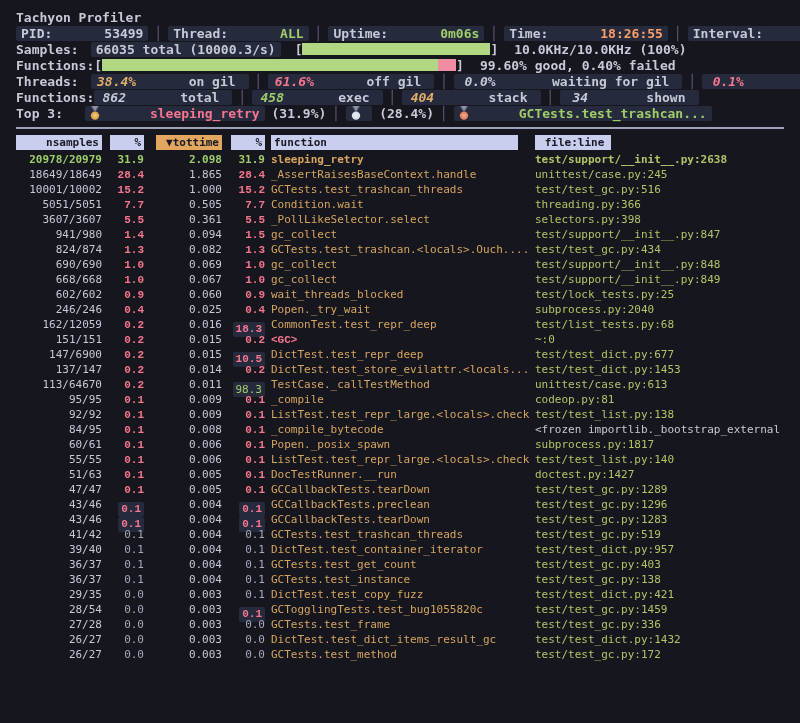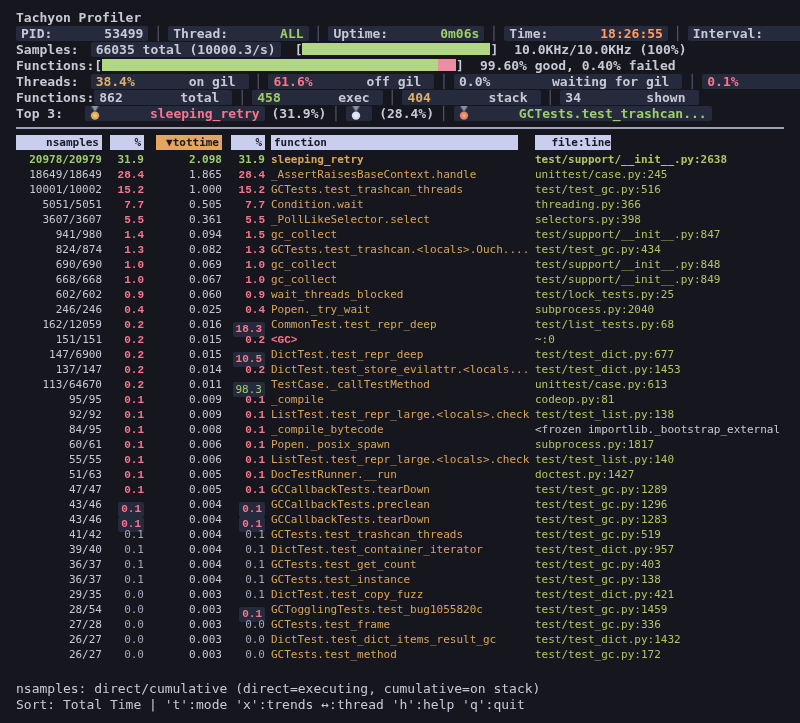--- a/index.html
+++ b/index.html
@@ -12,21 +12,21 @@
   html,body{background:var(--bg);}
   body{width:800px;height:723px;overflow:hidden;font-family:"DejaVu Sans Mono",monospace;color:var(--fg);}
   .screen{width:800px;height:723px;padding:9px 10px 0 16px;overflow:hidden;}
   .topline{height:16px;display:flex;align-items:center;white-space:pre;font-size:13px;font-weight:bold;}
   .chip{background:var(--chip);border-radius:2px;padding:0 5px;display:inline-flex;align-items:center;height:15px;gap:44px;}
   .sep{color:var(--muted);margin:0 6px;font-weight:normal;}
   .lbl{color:var(--fg);}
   .c-fg{color:var(--fg);} .c-green{color:var(--green);} .c-red{color:var(--red);}
   .c-orange{color:var(--orange);} .c-yellow{color:var(--yellow);}
   .chip .lbl{margin-right:8px;}
-  .stat-val{display:inline-block;text-align:left;margin-right:7px;}
+  .stat-val{display:inline-block;text-align:center;margin-right:7px;font-style:italic;}
   .w44{width:42px;} .w30{width:30px;}
   .mr12{margin-right:12px;} .mr8{margin-right:0;}
   
   .bar{display:inline-flex;align-items:center;}
   .bracket{color:var(--fg);font-weight:bold;}
   .track{display:inline-flex;height:12px;overflow:hidden;background:var(--chip);}
   .fillg{background:var(--bar-green);height:100%;}
   .fillp{background:var(--bar-pink);height:100%;flex:1;}
   .medal{margin-right:6px;}
   .medal .rib{fill:#9aa0b5;} .medal .rib2{fill:#7d8296;}
@@ -43,21 +43,21 @@
   .cell-p1{width:42px;text-align:right;}
   .cell-tt{width:78px;text-align:right;}
   .cell-p2{width:43px;text-align:right;}
   .cell-f{width:262px;margin-left:6px;text-align:left;overflow:hidden;color:var(--tan);}
   .cell-fl{flex:1;margin-left:2px;text-align:left;overflow:hidden;color:var(--olive);}
   .hchip{display:inline-block;background:var(--header-bg);color:var(--header-fg);font-weight:bold;height:15px;line-height:15px;}
   .hc-n{width:86px;text-align:right;padding-right:3px;}
   .hc-p{width:34px;text-align:right;padding-right:3px;}
   .hc-tt{width:66px;text-align:right;padding-right:3px;background:var(--sort-bg);}
   .hc-f{width:247px;text-align:left;padding-left:3px;}
-  .hc-fl{width:76px;text-align:right;padding-left:3px;}
+  .hc-fl{width:76px;text-align:center;padding-left:3px;}
   .cv{display:inline-block;}
   .s-g{color:var(--green);} .s-r{color:var(--red);font-weight:bold;font-family:Liberation Mono, monospace;} .s-d{color:var(--dim);}
   .s-w{color:var(--fg);} .s-ch{background:var(--chip);border-radius:2px;padding:0 3px;margin-top:10px;}
   .bold, .bold .cell-f, .bold .cell-fl{font-weight:bold;}
   .footer{margin-top:19px;font-size:13px;}
   .fline{height:16px;line-height:16px;white-space:pre;color:var(--fg);}
 </style>
 </head>
 <body>
 
@@ -145,18 +145,14 @@
         <div class="trow"><span class="cell cell-n"><span class="cv">36/37</span></span><span class="cell cell-p1"><span class="cv s-d">0.1</span></span><span class="cell cell-tt"><span class="cv">0.004</span></span><span class="cell cell-p2"><span class="cv s-d">0.1</span></span><span class="cell cell-f"><span class="cv">GCTests.test_get_count</span></span><span class="cell cell-fl"><span class="cv">test/test_gc.py:403</span></span></div>
         <div class="trow"><span class="cell cell-n"><span class="cv">36/37</span></span><span class="cell cell-p1"><span class="cv s-d">0.1</span></span><span class="cell cell-tt"><span class="cv">0.004</span></span><span class="cell cell-p2"><span class="cv s-d">0.1</span></span><span class="cell cell-f"><span class="cv">GCTests.test_instance</span></span><span class="cell cell-fl"><span class="cv">test/test_gc.py:138</span></span></div>
         <div class="trow"><span class="cell cell-n"><span class="cv">29/35</span></span><span class="cell cell-p1"><span class="cv s-d">0.0</span></span><span class="cell cell-tt"><span class="cv">0.003</span></span><span class="cell cell-p2"><span class="cv s-d">0.1</span></span><span class="cell cell-f"><span class="cv">DictTest.test_copy_fuzz</span></span><span class="cell cell-fl"><span class="cv">test/test_dict.py:421</span></span></div>
         <div class="trow"><span class="cell cell-n"><span class="cv">28/54</span></span><span class="cell cell-p1"><span class="cv s-d">0.0</span></span><span class="cell cell-tt"><span class="cv">0.003</span></span><span class="cell cell-p2"><span class="cv s-r s-ch">0.1</span></span><span class="cell cell-f"><span class="cv">GCTogglingTests.test_bug1055820c</span></span><span class="cell cell-fl"><span class="cv">test/test_gc.py:1459</span></span></div>
         <div class="trow"><span class="cell cell-n"><span class="cv">27/28</span></span><span class="cell cell-p1"><span class="cv s-d">0.0</span></span><span class="cell cell-tt"><span class="cv">0.003</span></span><span class="cell cell-p2"><span class="cv s-d">0.0</span></span><span class="cell cell-f"><span class="cv">GCTests.test_frame</span></span><span class="cell cell-fl"><span class="cv">test/test_gc.py:336</span></span></div>
         <div class="trow"><span class="cell cell-n"><span class="cv">26/27</span></span><span class="cell cell-p1"><span class="cv s-d">0.0</span></span><span class="cell cell-tt"><span class="cv">0.003</span></span><span class="cell cell-p2"><span class="cv s-d">0.0</span></span><span class="cell cell-f"><span class="cv">DictTest.test_dict_items_result_gc</span></span><span class="cell cell-fl"><span class="cv">test/test_dict.py:1432</span></span></div>
         <div class="trow"><span class="cell cell-n"><span class="cv">26/27</span></span><span class="cell cell-p1"><span class="cv s-d">0.0</span></span><span class="cell cell-tt"><span class="cv">0.003</span></span><span class="cell cell-p2"><span class="cv s-d">0.0</span></span><span class="cell cell-f"><span class="cv">GCTests.test_method</span></span><span class="cell cell-fl"><span class="cv">test/test_gc.py:172</span></span></div>
       </div>
   </div>
 
-  <div class="footer">
-    <div class="fline">nsamples: direct/cumulative (direct=executing, cumulative=on stack)</div>
-    <div class="fline">Sort: Total Time | 't':mode 'x':trends ↔:thread 'h':help 'q':quit</div>
-  </div>
 
 </div>
 
 </body></html>

